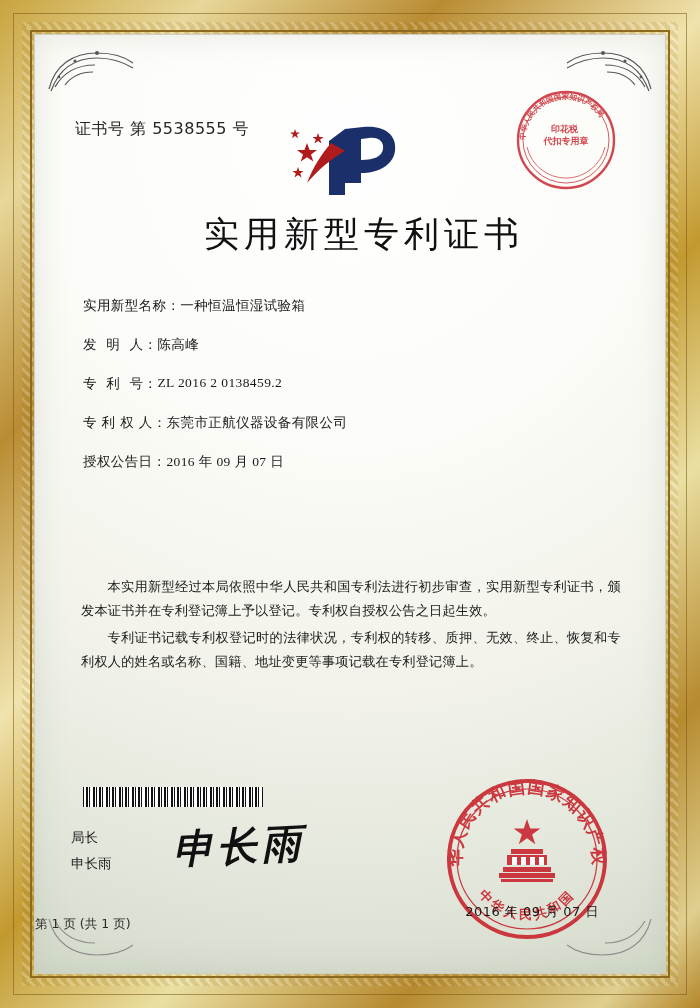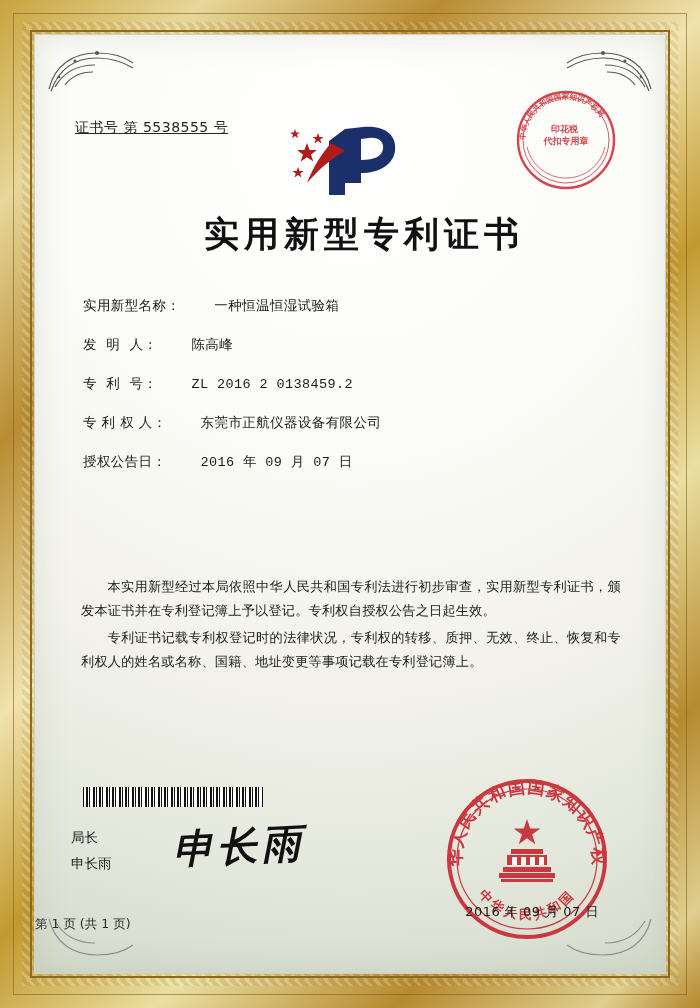--- a/index.html
+++ b/index.html
@@ -74,24 +74,23 @@
   .corner.tl { top: 8px; left: 10px; }
   .corner.tr { top: 8px; right: 10px; transform: scaleX(-1); }
   .corner.bl { bottom: 8px; left: 10px; transform: scaleY(-1); }
   .corner.br { bottom: 8px; right: 10px; transform: scale(-1,-1); }
 
   
   .serial {
     position: absolute;
     top: 84px; left: 40px;
     font-family: "DejaVu Sans", "Liberation Sans", sans-serif;
-    font-size: 14px;
+    font-size: 16px;
     color: #262626;
     letter-spacing: 0.5px;
-    text-decoration: underline;
   }
 
   .emblem {
     position: absolute;
     top: 86px; left: 50%;
     transform: translateX(-50%);
     width: 130px; height: 82px;
   }
   .emblem svg { width: 100%; height: 100%; display: block; }
 
@@ -100,47 +99,46 @@
     top: 52px; right: 46px;
     width: 106px; height: 106px; text-align: center;
   }
   .red-stamp-top svg { width: 100%; height: 100%; display: block; }
 
   .doc-title {
     position: absolute;
     top: 176px; left: 0; right: 0;
     text-align: center;
     font-family: "DejaVu Serif", "Liberation Serif", serif;
-    font-weight: bold;
+    font-weight: normal;
     font-size: 35px;
     letter-spacing: 5px;
     color: #111111;
     padding-left: 28px;
   }
 
   
   .fields {
     position: absolute;
     top: 262px; left: 48px; right: 46px;
   }
   .field-row {
     display: flex;
-    align-items: center;
+    align-items: flex-start;
     margin-bottom: 21px;
     font-size: 13.5px;
     color: #1a1a1a;
     letter-spacing: 0.4px;
-    gap: 34px;
   }
   .field-label {
     white-space: pre;
     font-family: "DejaVu Sans", "Liberation Sans", sans-serif;
   }
   .field-value {
-    font-family: Liberation Mono, monospace;
+    font-family: Liberation Serif, serif;
   }
 
   
   .body-text {
     position: absolute;
     top: 540px; left: 46px; right: 44px;
     font-size: 13.2px;
     line-height: 1.85;
     color: #1a1a1a;
     text-align: justify;

